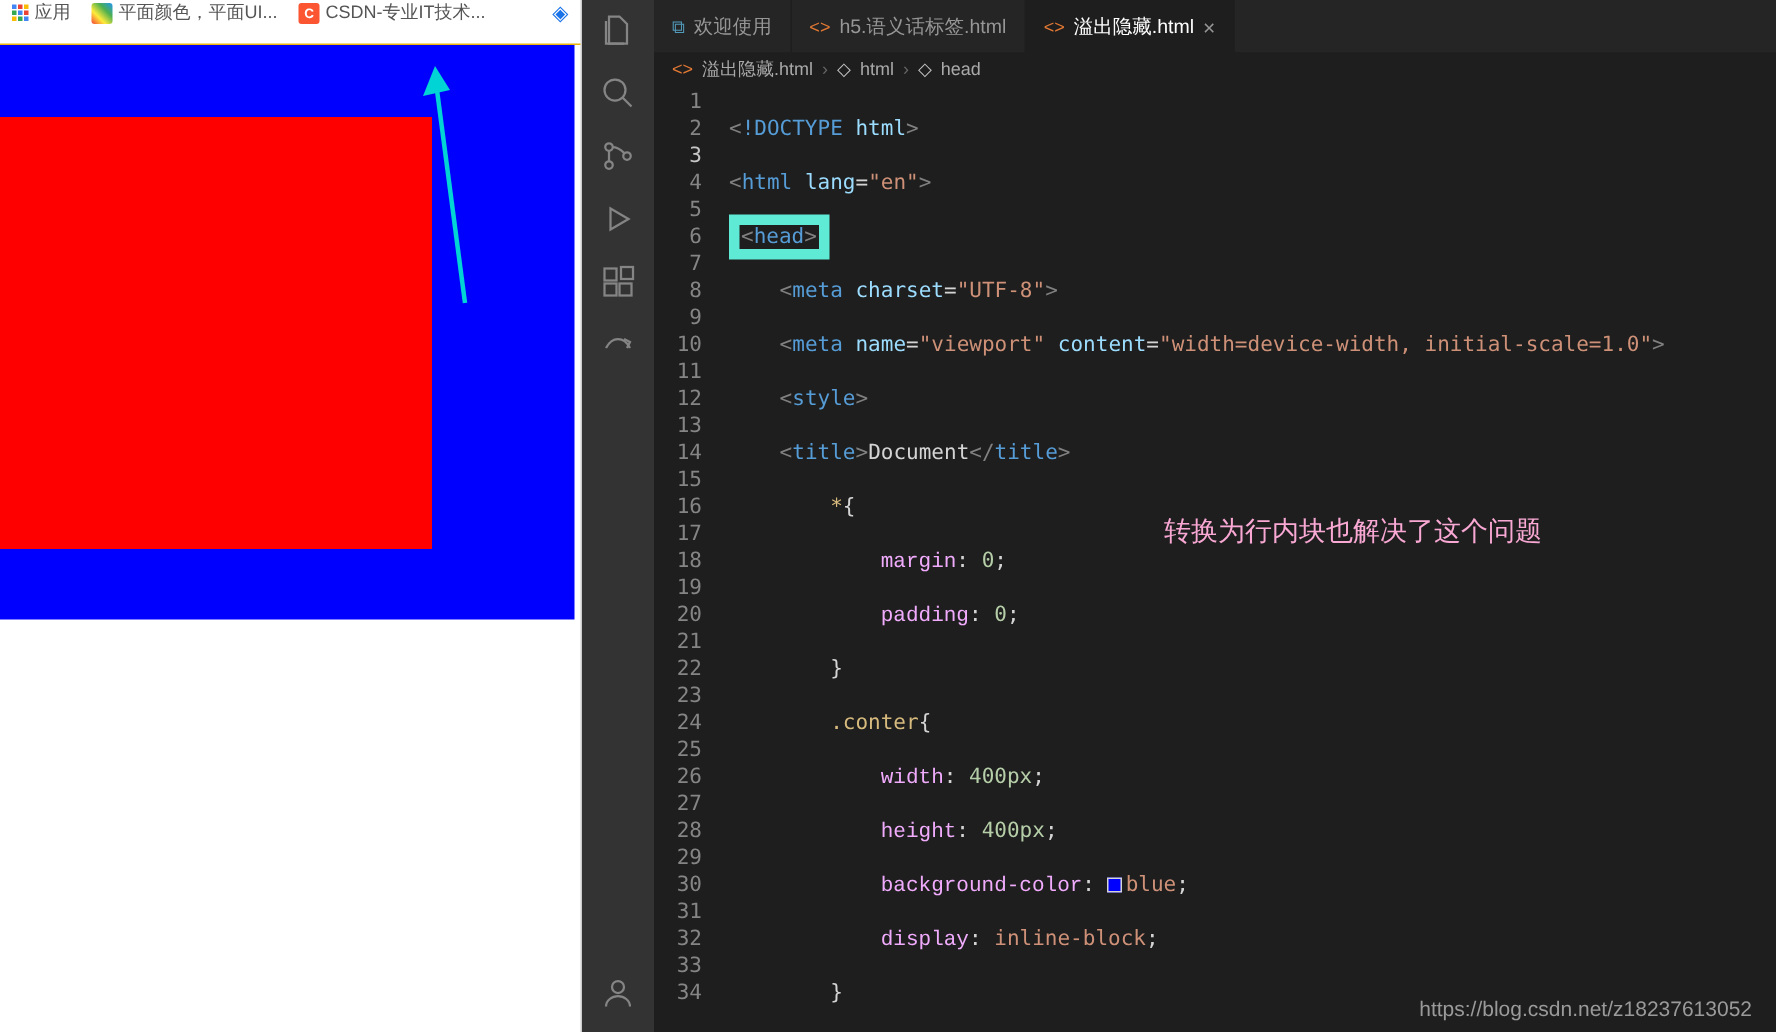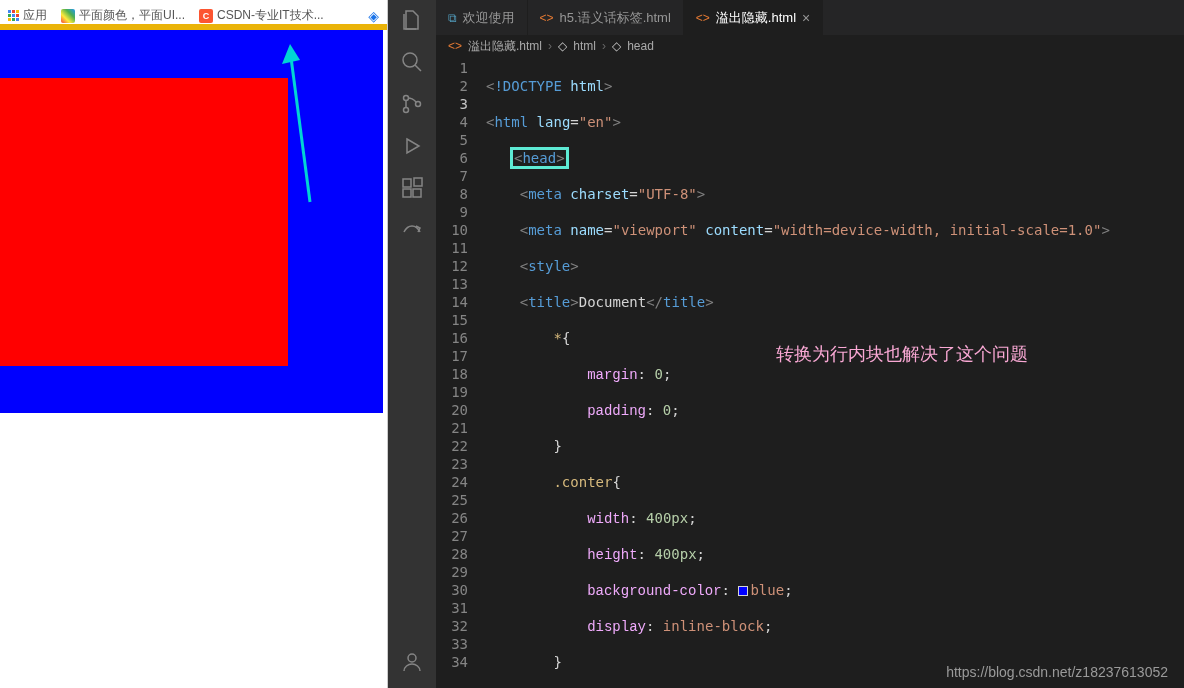--- a/index.html
+++ b/index.html
@@ -1,21 +1,21 @@
 <!DOCTYPE html>
 <html><head>
 <meta charset="utf-8">
 <style>
 * { margin: 0; padding: 0; box-sizing: border-box; }
 body { font-family: "Microsoft YaHei", sans-serif; width: 1184px; height: 688px; overflow: hidden; background: #fff; }
 .container { display: flex; width: 100%; height: 100%; }
 
 
 .browser { width: 388px; height: 100%; background: #fff; display: flex; flex-direction: column; border-right: 1px solid #ccc; }
-.bookmarks { display: flex; align-items: flex-end; height: 30px; padding: 0 8px; gap: 14px; font-size: 12px; color: #555; border-bottom: 6px solid #eab308; }
+.bookmarks { display: flex; align-items: flex-start; height: 30px; padding: 0 8px; gap: 14px; font-size: 12px; color: #555; border-bottom: 1px solid #eab308; }
 .bm-item { display: flex; align-items: center; gap: 4px; cursor: pointer; }
 .apps-icon { display: grid; grid-template-columns: repeat(3,3px); grid-template-rows: repeat(3,3px); gap: 1px; }
 .apps-icon span:nth-child(1){background:#4285f4;} .apps-icon span:nth-child(2){background:#ea4335;} .apps-icon span:nth-child(3){background:#fbbc05;}
 .apps-icon span:nth-child(4){background:#34a853;} .apps-icon span:nth-child(5){background:#4285f4;} .apps-icon span:nth-child(6){background:#ea4335;}
 .apps-icon span:nth-child(7){background:#fbbc05;} .apps-icon span:nth-child(8){background:#34a853;} .apps-icon span:nth-child(9){background:#4285f4;}
 .favicon { width: 14px; height: 14px; display: inline-flex; align-items: center; justify-content: center; font-size: 9px; color: #fff; border-radius: 2px; }
 .fav-palette { background: linear-gradient(45deg,#f44336,#ffeb3b,#4caf50,#2196f3); }
 .fav-csdn { background: #fc5531; font-weight: bold; }
 .bm-more { margin-left: auto; color: #1a73e8; font-size: 14px; }
 
@@ -53,21 +53,21 @@
 .t-tag { color: #569cd6; }      
 .t-punc { color: #808080; }     
 .t-attr { color: #9cdcfe; }     
 .t-str { color: #ce9178; }      
 .t-txt { color: #d4d4d4; }      
 .t-prop { color: #f0abfc; font-family: Liberation Mono, monospace; }     
 .t-val { color: #ce9178; }      
 .t-num { color: #b5cea8; }      
 .t-sel { color: #d7ba7d; }
 
-.cursor-box { border: 3px solid #5eead4; padding: 0 1px; margin-left: 24px; }
+.cursor-box { border: 7px solid #5eead4; padding: 0 1px; }
 .color-swatch { display: inline-block; width: 10px; height: 10px; border: 1px solid #d4d4d4; vertical-align: middle; margin-right: 2px; }
 
 .annotation { position: absolute; color: #f9a8d4; font-size: 18px; font-family: "Microsoft YaHei"; }
 .watermark { position: absolute; right: 16px; bottom: 8px; color: #9a9a9a; font-size: 14px; font-family: sans-serif; }
 
 .vs-body { flex:1; display:flex; min-height:0; }
 </style>
 </head>
 <body>
 

